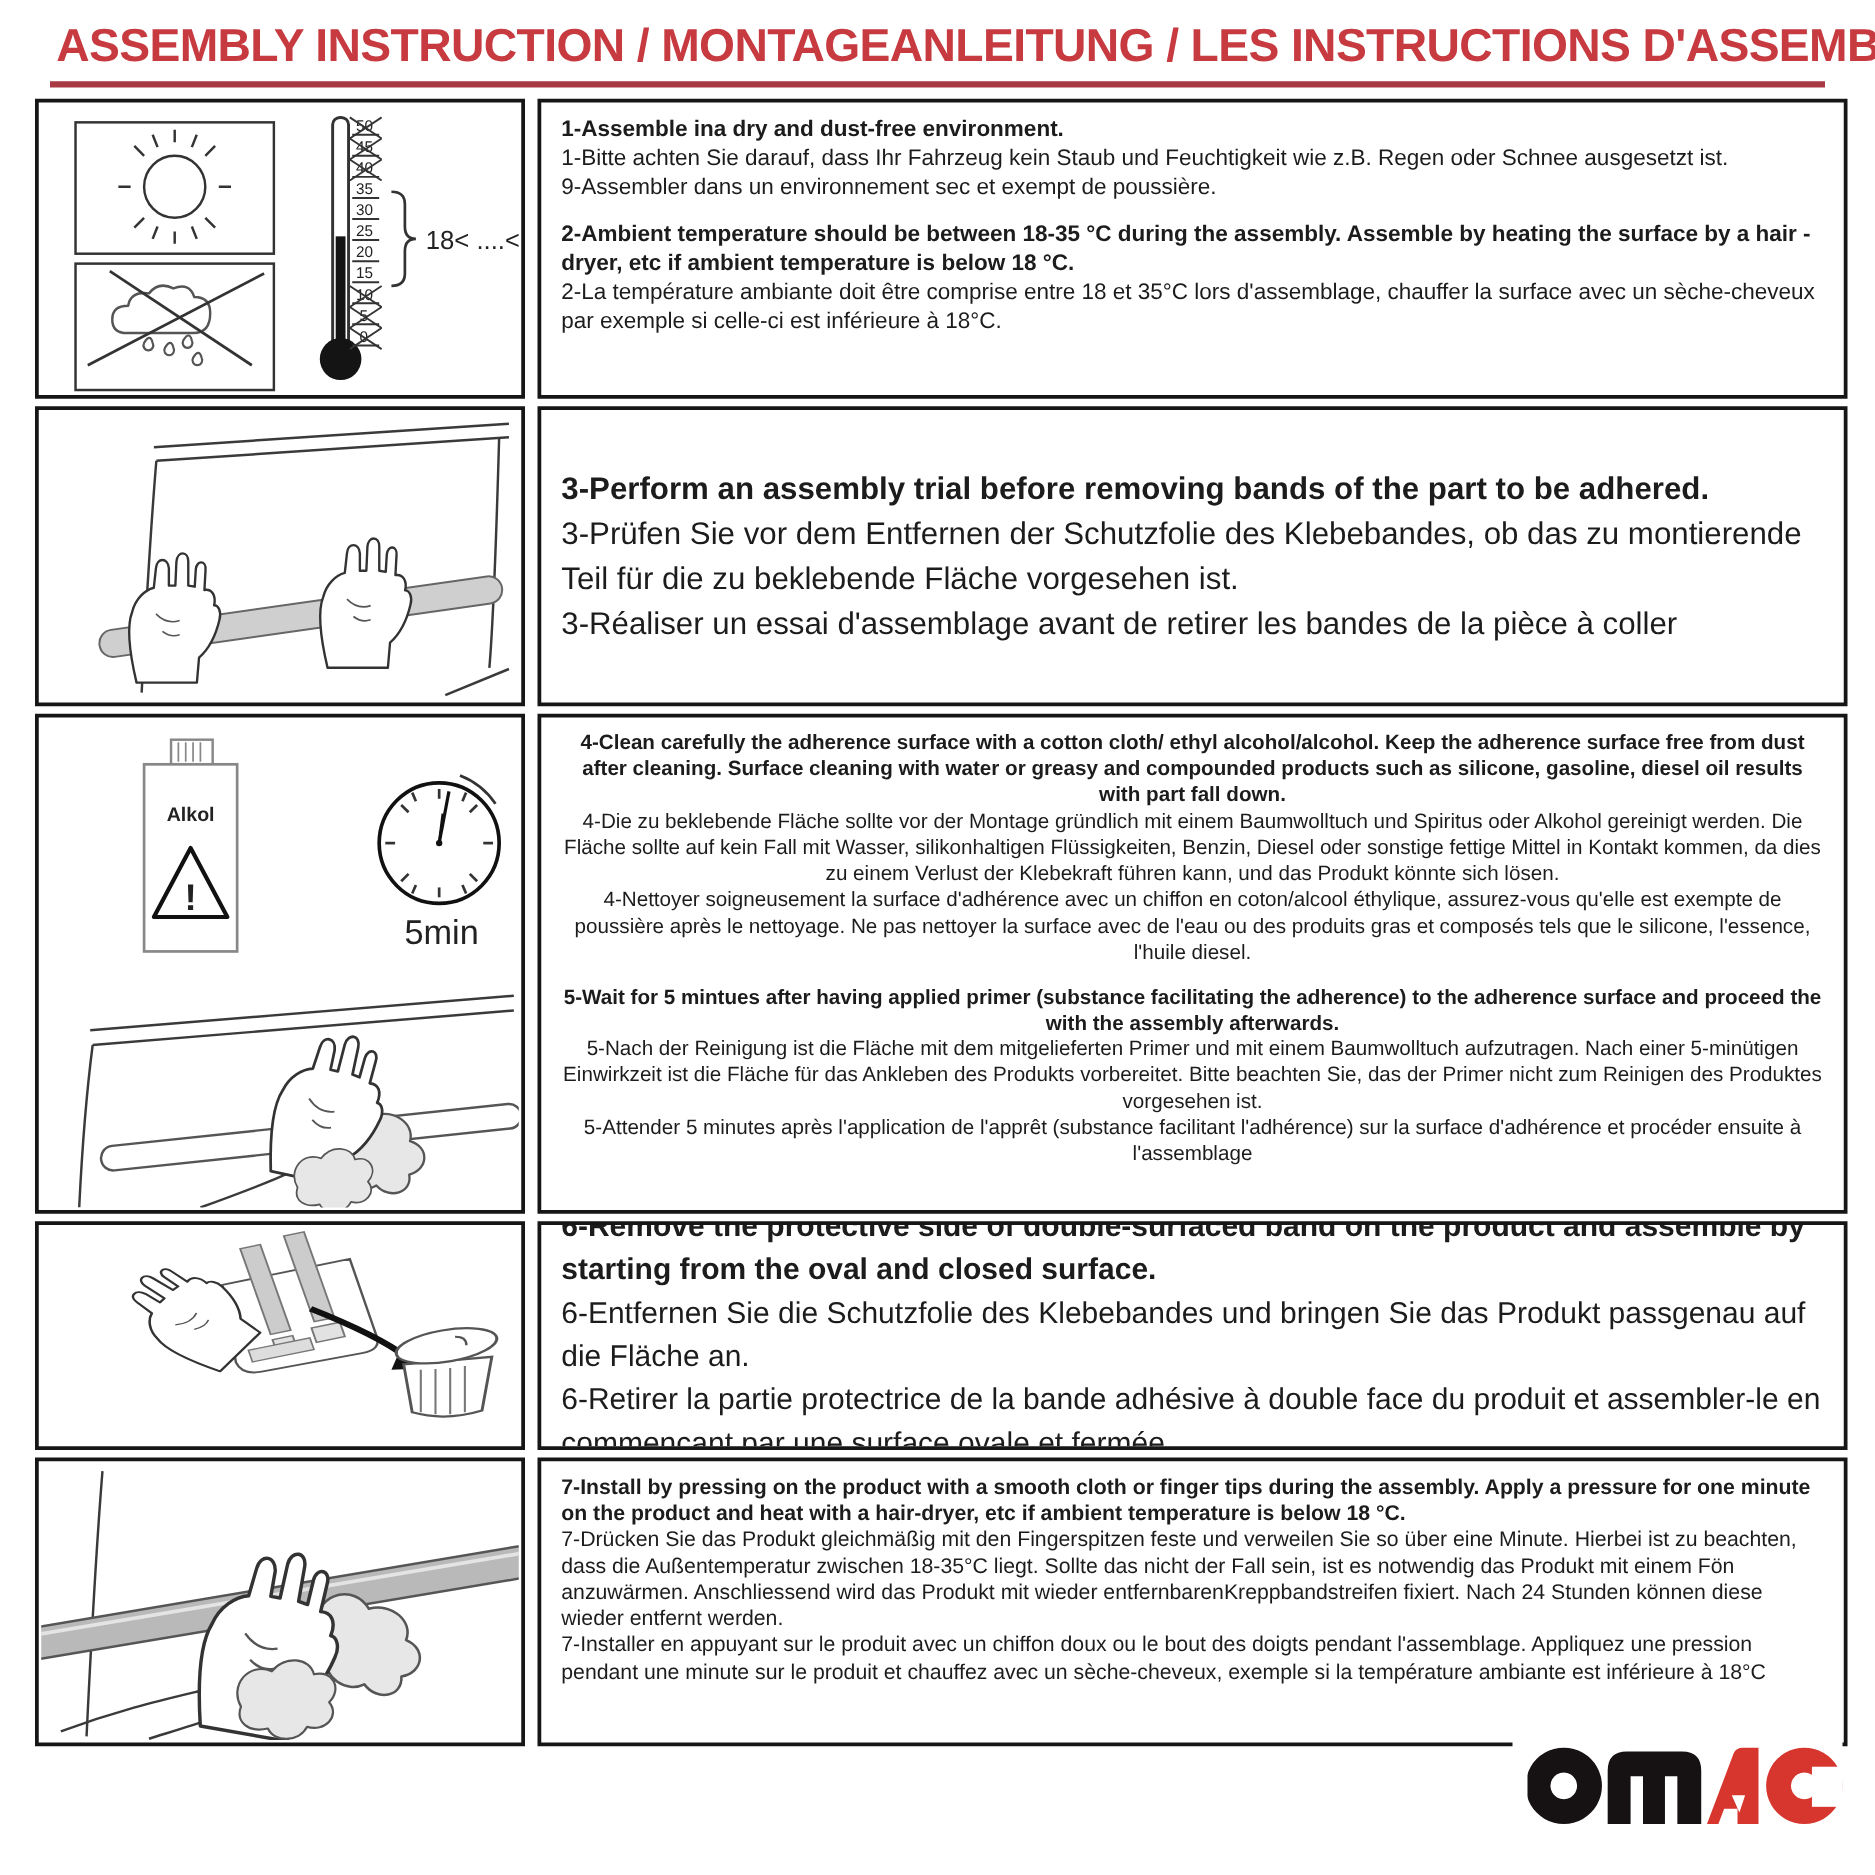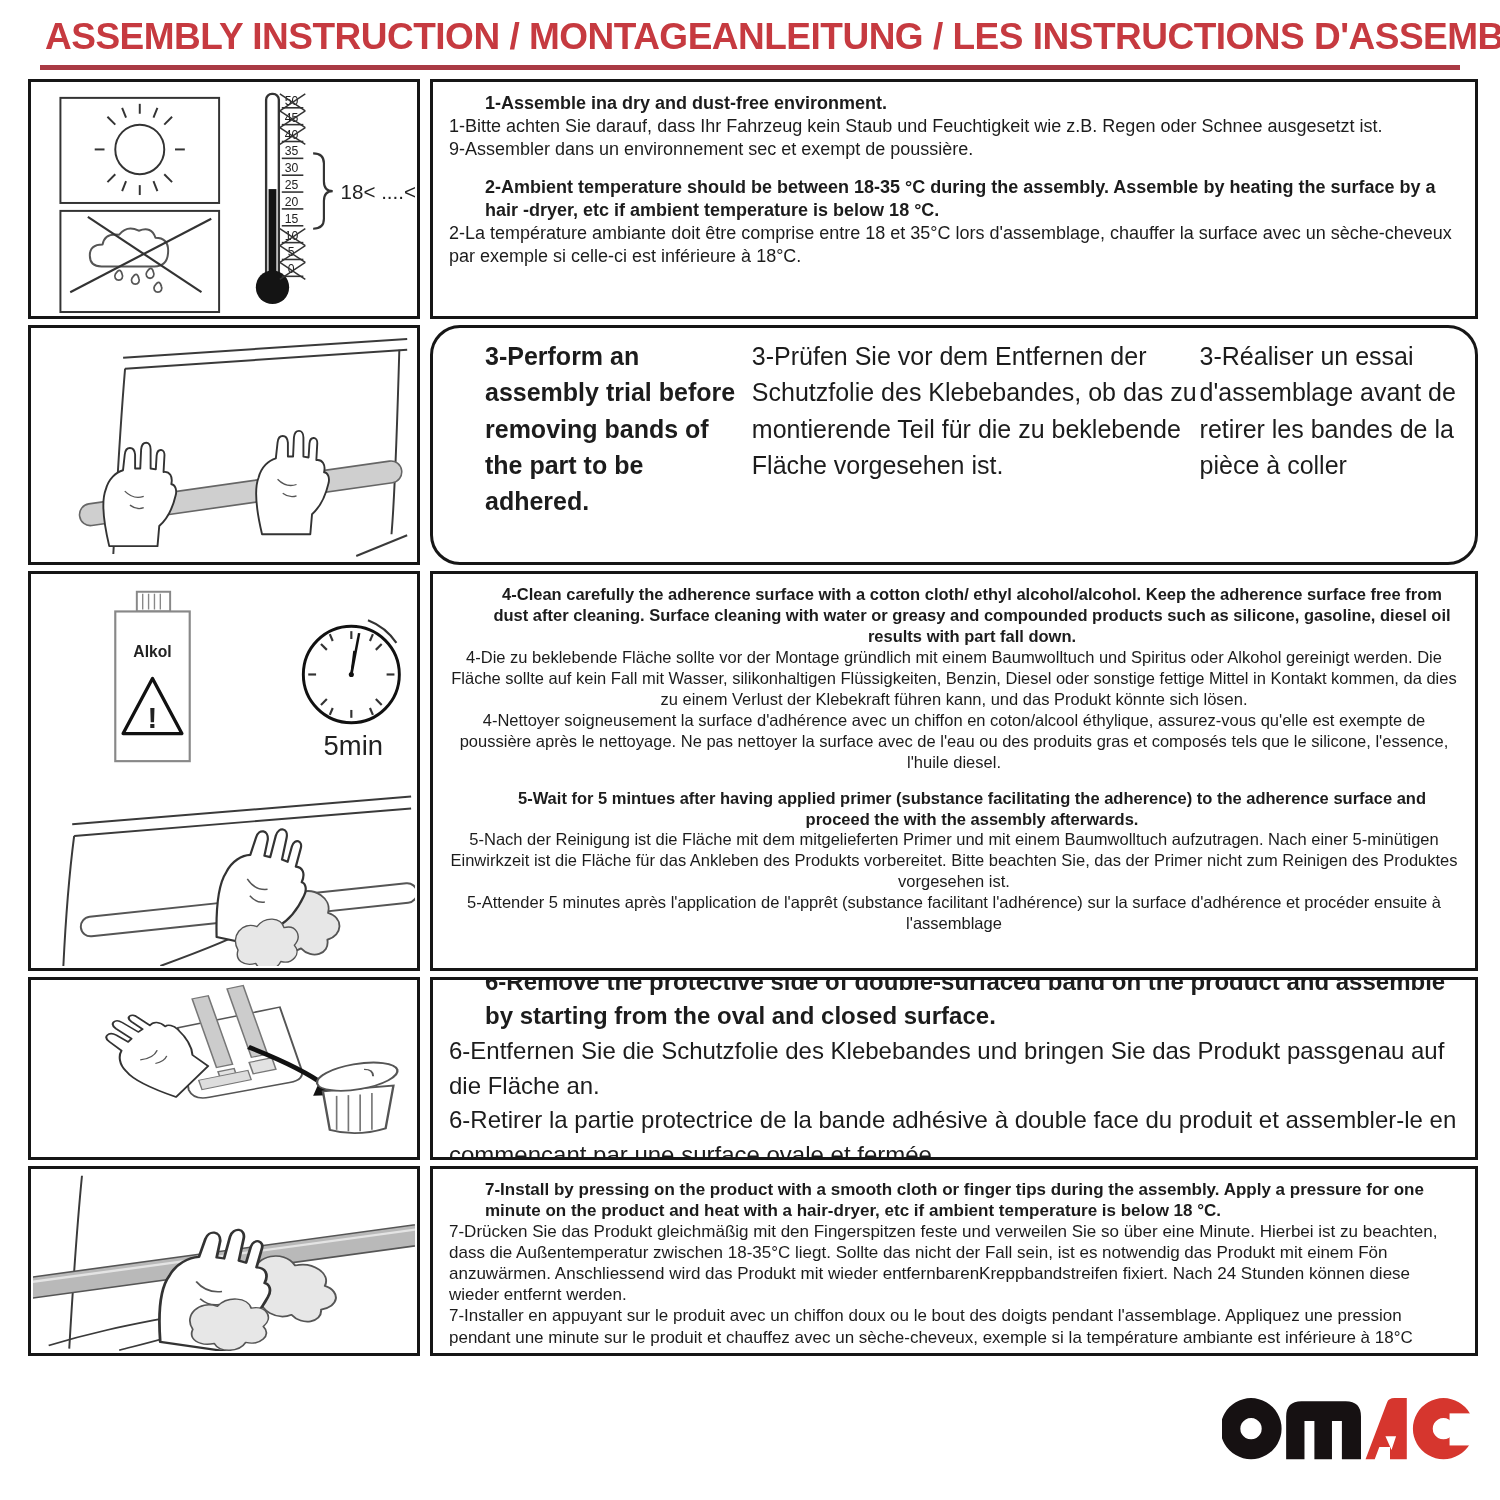--- a/index.html
+++ b/index.html
@@ -7,30 +7,30 @@
           font-family:"Liberation Sans","DejaVu Sans",sans-serif; color:#1c1c1c; }
   h1 { margin:0; padding:16px 0 0 45px; font-size:37px; font-weight:bold;
        letter-spacing:-0.5px; white-space:nowrap; color:#c63a40; }
   .title-rule { height:5px; background:#a93a44; margin:7px 40px 0 40px; }
   .rows { padding:9px 22px 0 28px; }
   .row { display:flex; gap:10px; margin-bottom:6px; }
   .cell { border:3px solid #161616; background:#fff; box-sizing:border-box; }
   .illus { width:392px; flex:0 0 392px; padding:2px; }
   .illus svg { width:100%; height:100%; display:block; }
   .txt { flex:1 1 auto; padding:10px 16px; overflow:hidden; }
-  .r1 { height:240px; } .r2 { height:240px; } .r3 { height:400px;text-align:center; } .r4 { height:183px; } .r5 { height:190px; }
+  .r1 { height:240px; } .r2 { height:240px; } .r3 { height:400px;text-align:center; } .r4 { height:183px; } .r5 { height:231px; }
   .txt p { margin:0; }
   .s1 p { font-size:18px; line-height:1.28; }
-  .s2 { display:flex; flex-direction:row; justify-content:center;border-radius:30px; }
+  .s2 { display:flex; flex-direction:column; justify-content:center; }
   .s2 p { font-size:25px; line-height:1.45; }
   .s3 p { font-size:16.5px; line-height:1.27; }
   .s4 { display:flex; flex-direction:column; justify-content:center; }
   .s4 p { font-size:24px; line-height:1.44; }
   .s5 p { font-size:17px; line-height:1.24; }
-  p.b { font-weight:bold;margin-left:36px; }
+  p.b { font-weight:bold; }
   p.gap { margin-top:15px; }
   .logo { position:absolute; right:26px; top:1392px; width:252px; background:#fff; padding:0 0 4px 12px; }
   .logo svg { display:block; width:100%; }
   svg text { font-family:"Liberation Sans","DejaVu Sans",sans-serif; fill:#222; }
   .ln { stroke:#3a3a3a; stroke-width:2; fill:none; }
   .hand { fill:#ffffff; stroke:#333; stroke-width:2.2; stroke-linejoin:round; }
   .cloth { fill:#e7e7e7; stroke:#555; stroke-width:1.8; stroke-linejoin:round; }
 </style>
 </head>
 <body>

